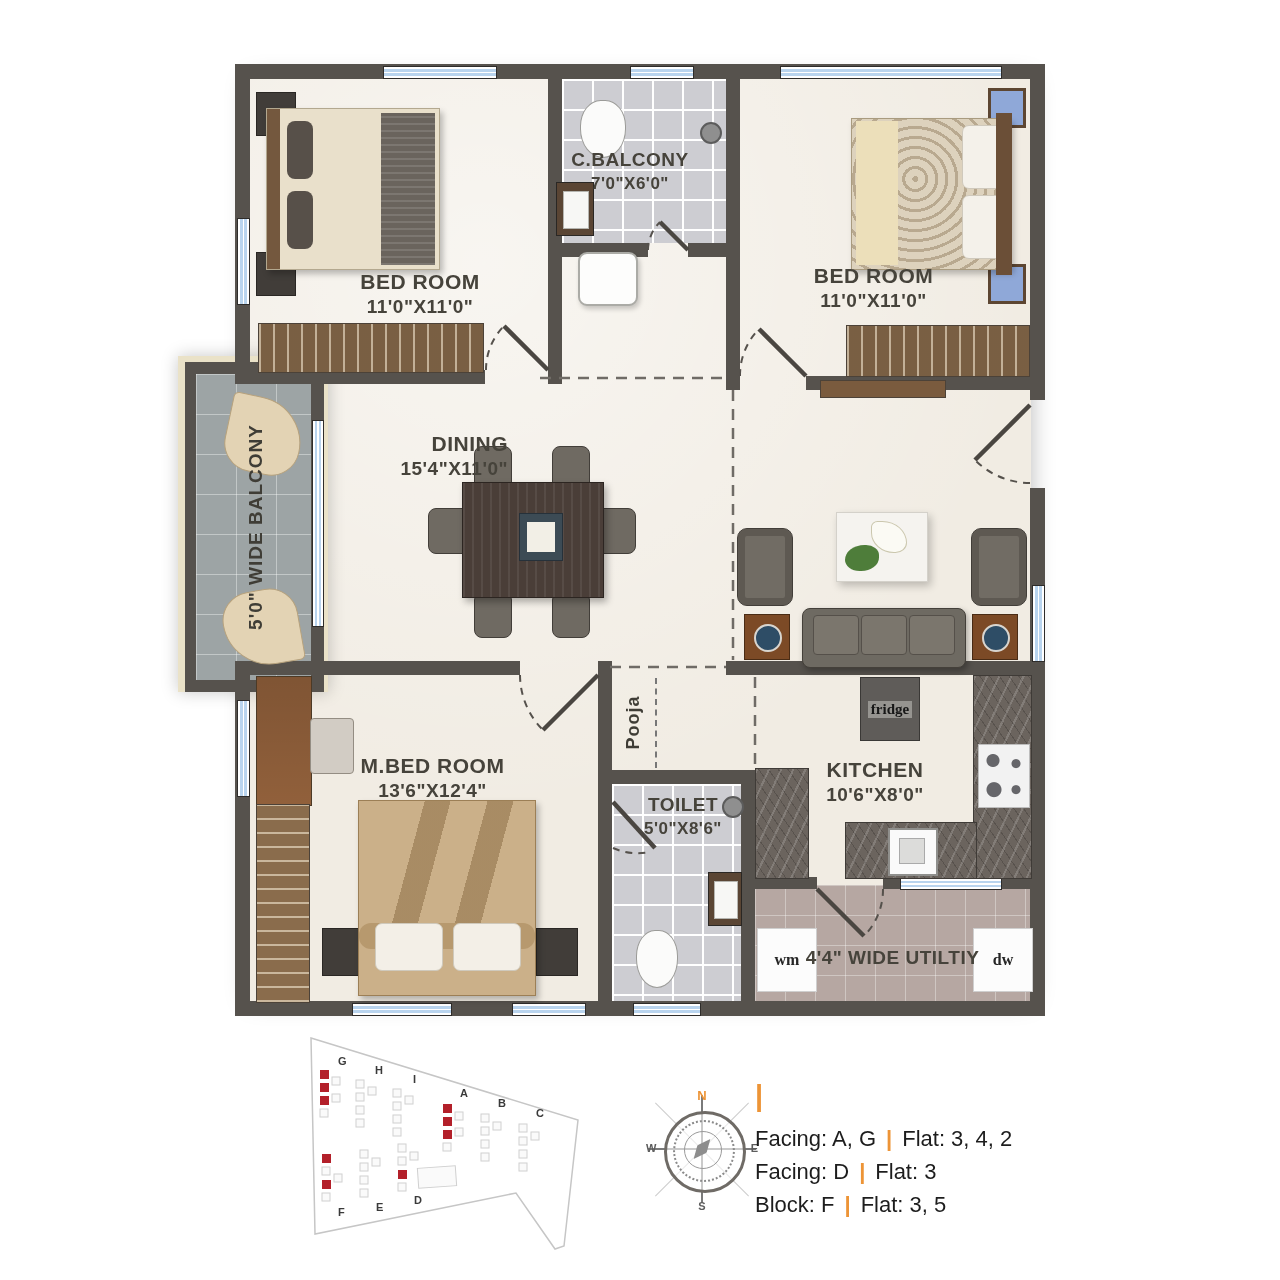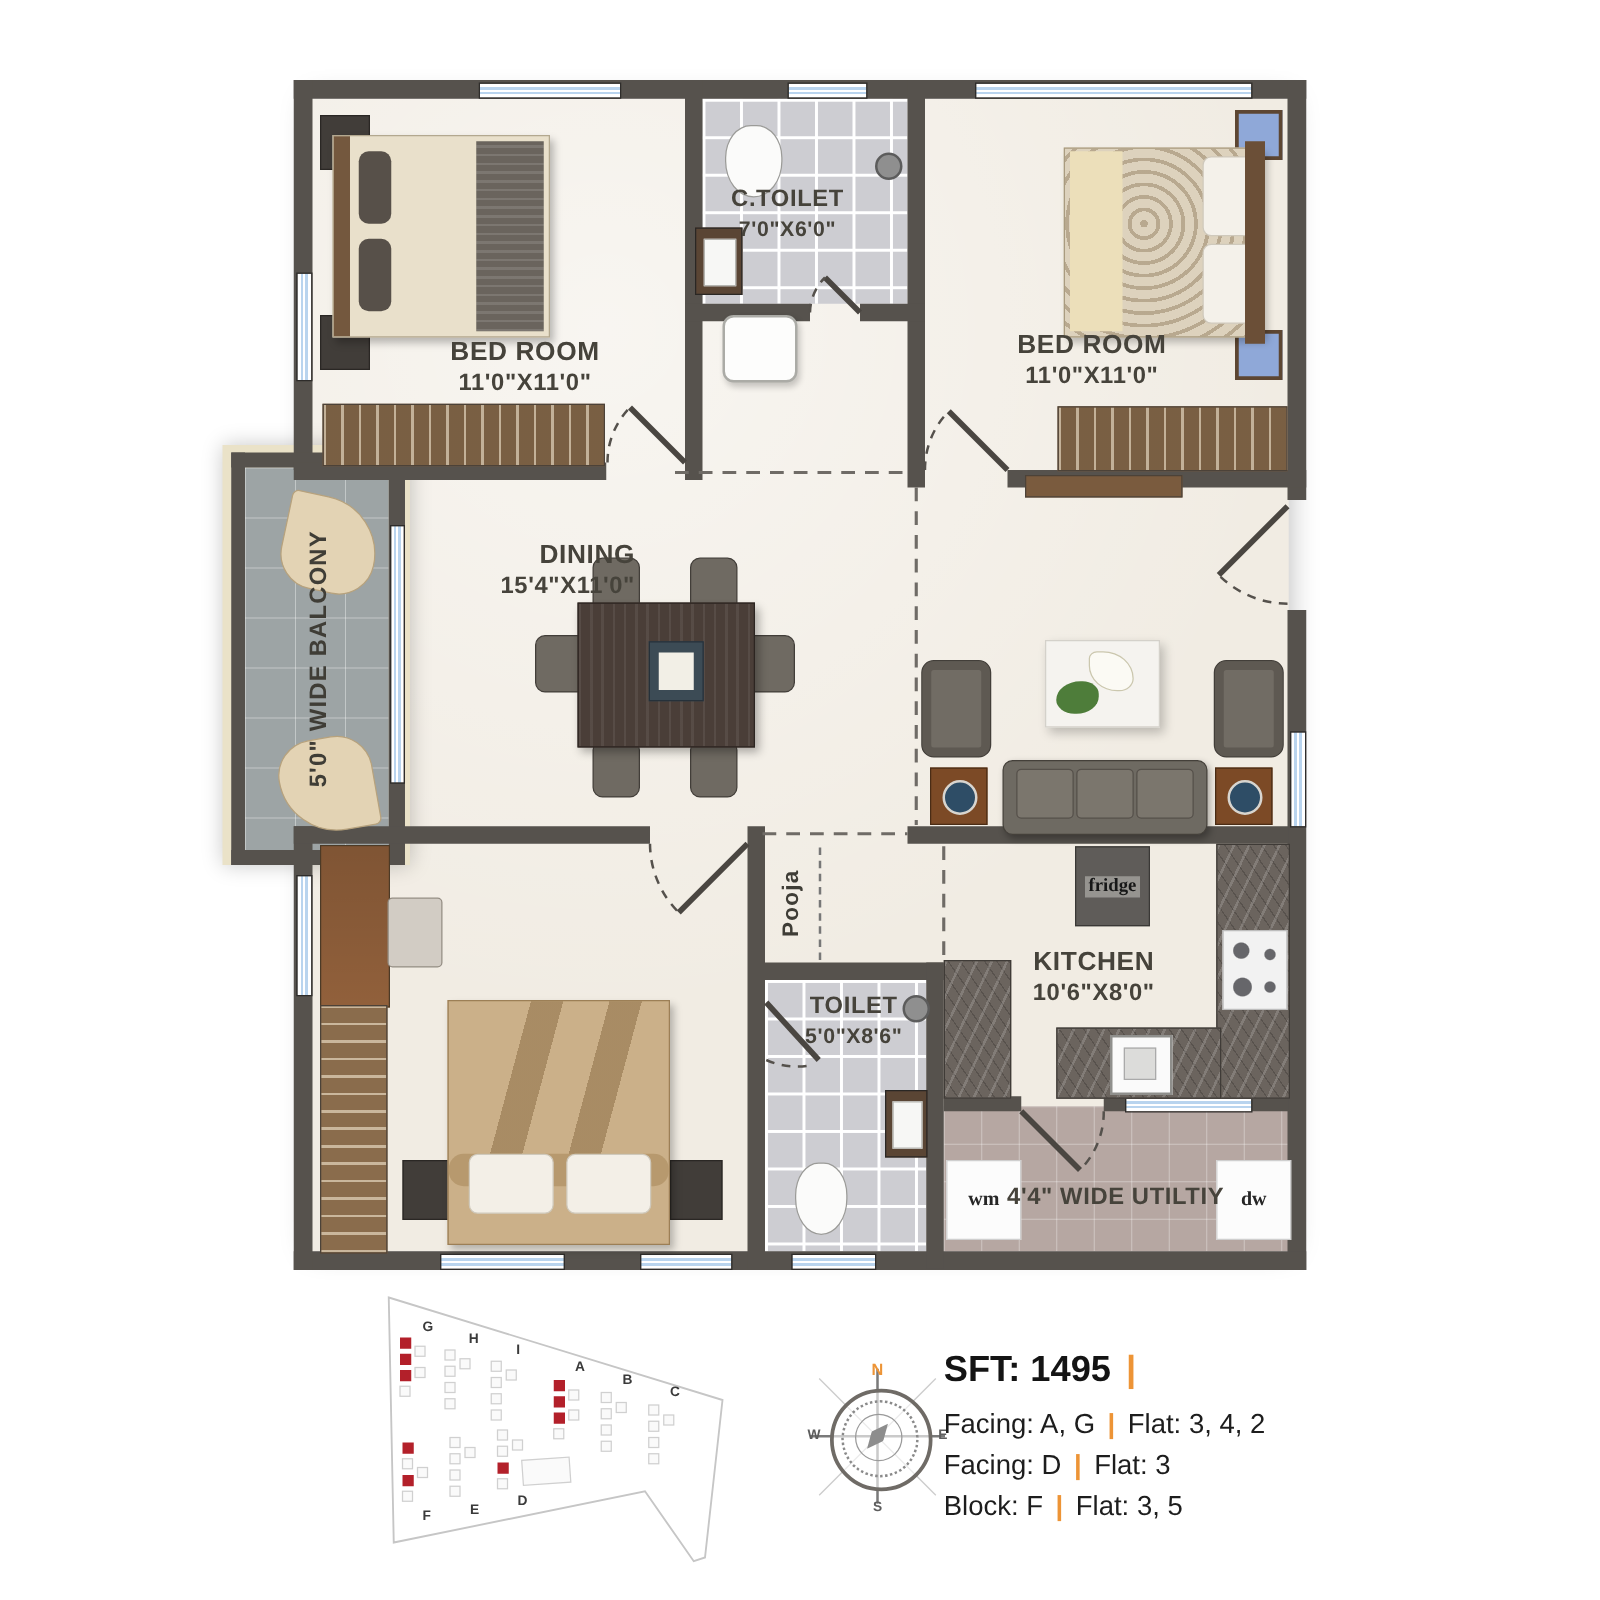--- a/index.html
+++ b/index.html
@@ -211,30 +211,34 @@
         <path d="M698,829 A66,66 0 0,1 679,876"></path>
         <path d="M845,423 A78,78 0 0,1 790,400"></path>
       </g>
     </svg>
 
     <div class="room-label" style="left:330px;top:268px;width:180px;">
       <div class="nm">BED ROOM</div>
       <div class="dim">11'0"X11'0"</div>
     </div>
     <div class="room-label" style="left:560px;top:148px;width:140px;">
-      <div class="nm" style="font-size:19px;">C.TOILET</div>
+      <div class="nm" style="font-size:19px;">C.BALCONY</div>
       <div class="dim" style="font-size:17px;">7'0"X6'0"</div>
     </div>
     <div class="room-label" style="left:786px;top:262px;width:175px;">
       <div class="nm">BED ROOM</div>
       <div class="dim">11'0"X11'0"</div>
     </div>
     <div class="room-label" style="left:338px;top:430px;width:170px;text-align:right;">
       <div class="nm">DINING</div>
       <div class="dim">15'4"X11'0"</div>
+    </div>
+    <div class="room-label" style="left:340px;top:752px;width:185px;">
+      <div class="nm">M.BED ROOM</div>
+      <div class="dim">13'6"X12'4"</div>
     </div>
     <div class="room-label" style="left:618px;top:793px;width:130px;">
       <div class="nm" style="font-size:19px;">TOILET</div>
       <div class="dim" style="font-size:17px;">5'0"X8'6"</div>
     </div>
     <div class="room-label" style="left:795px;top:756px;width:160px;">
       <div class="nm">KITCHEN</div>
       <div class="dim">10'6"X8'0"</div>
     </div>
     <div class="room-label" style="left:790px;top:946px;width:205px;">
@@ -323,21 +327,20 @@
     <div class="abs" style="left:38px;top:45px;width:36px;height:36px;border-radius:50%;border:1.5px solid #9a9a9a;"></div>
     <div class="abs" style="left:50px;top:50px;width:12px;height:26px;background:#8d8d8d;transform:rotate(40deg);clip-path:polygon(50% 0,100% 50%,50% 100%,0 50%);"></div>
     <div class="compass-lbl" style="left:0;right:0;top:2px;text-align:center;color:#ED9436;font-size:13px;">N</div>
     <div class="compass-lbl" style="left:0;right:0;top:114px;text-align:center;">S</div>
     <div class="compass-lbl" style="left:0;top:56px;">W</div>
     <div class="compass-lbl" style="right:0;top:56px;text-align:right;">E</div>
   </div>
 
   <div class="abs" style="left:755px;top:1080px;width:300px;height:140px;">
     <div class="info-line1" style="left:0;top:0;">
-      <span>SFT: 1495</span>
       <span class="divider">|</span>
     </div>
     <div class="info-row" style="left:0;top:46px;">
       <span>Facing: A, G</span>
       <span class="divider">|</span>
       <span>Flat: 3, 4, 2</span>
     </div>
     <div class="info-row" style="left:0;top:79px;">
       <span>Facing: D</span>
       <span class="divider">|</span>

